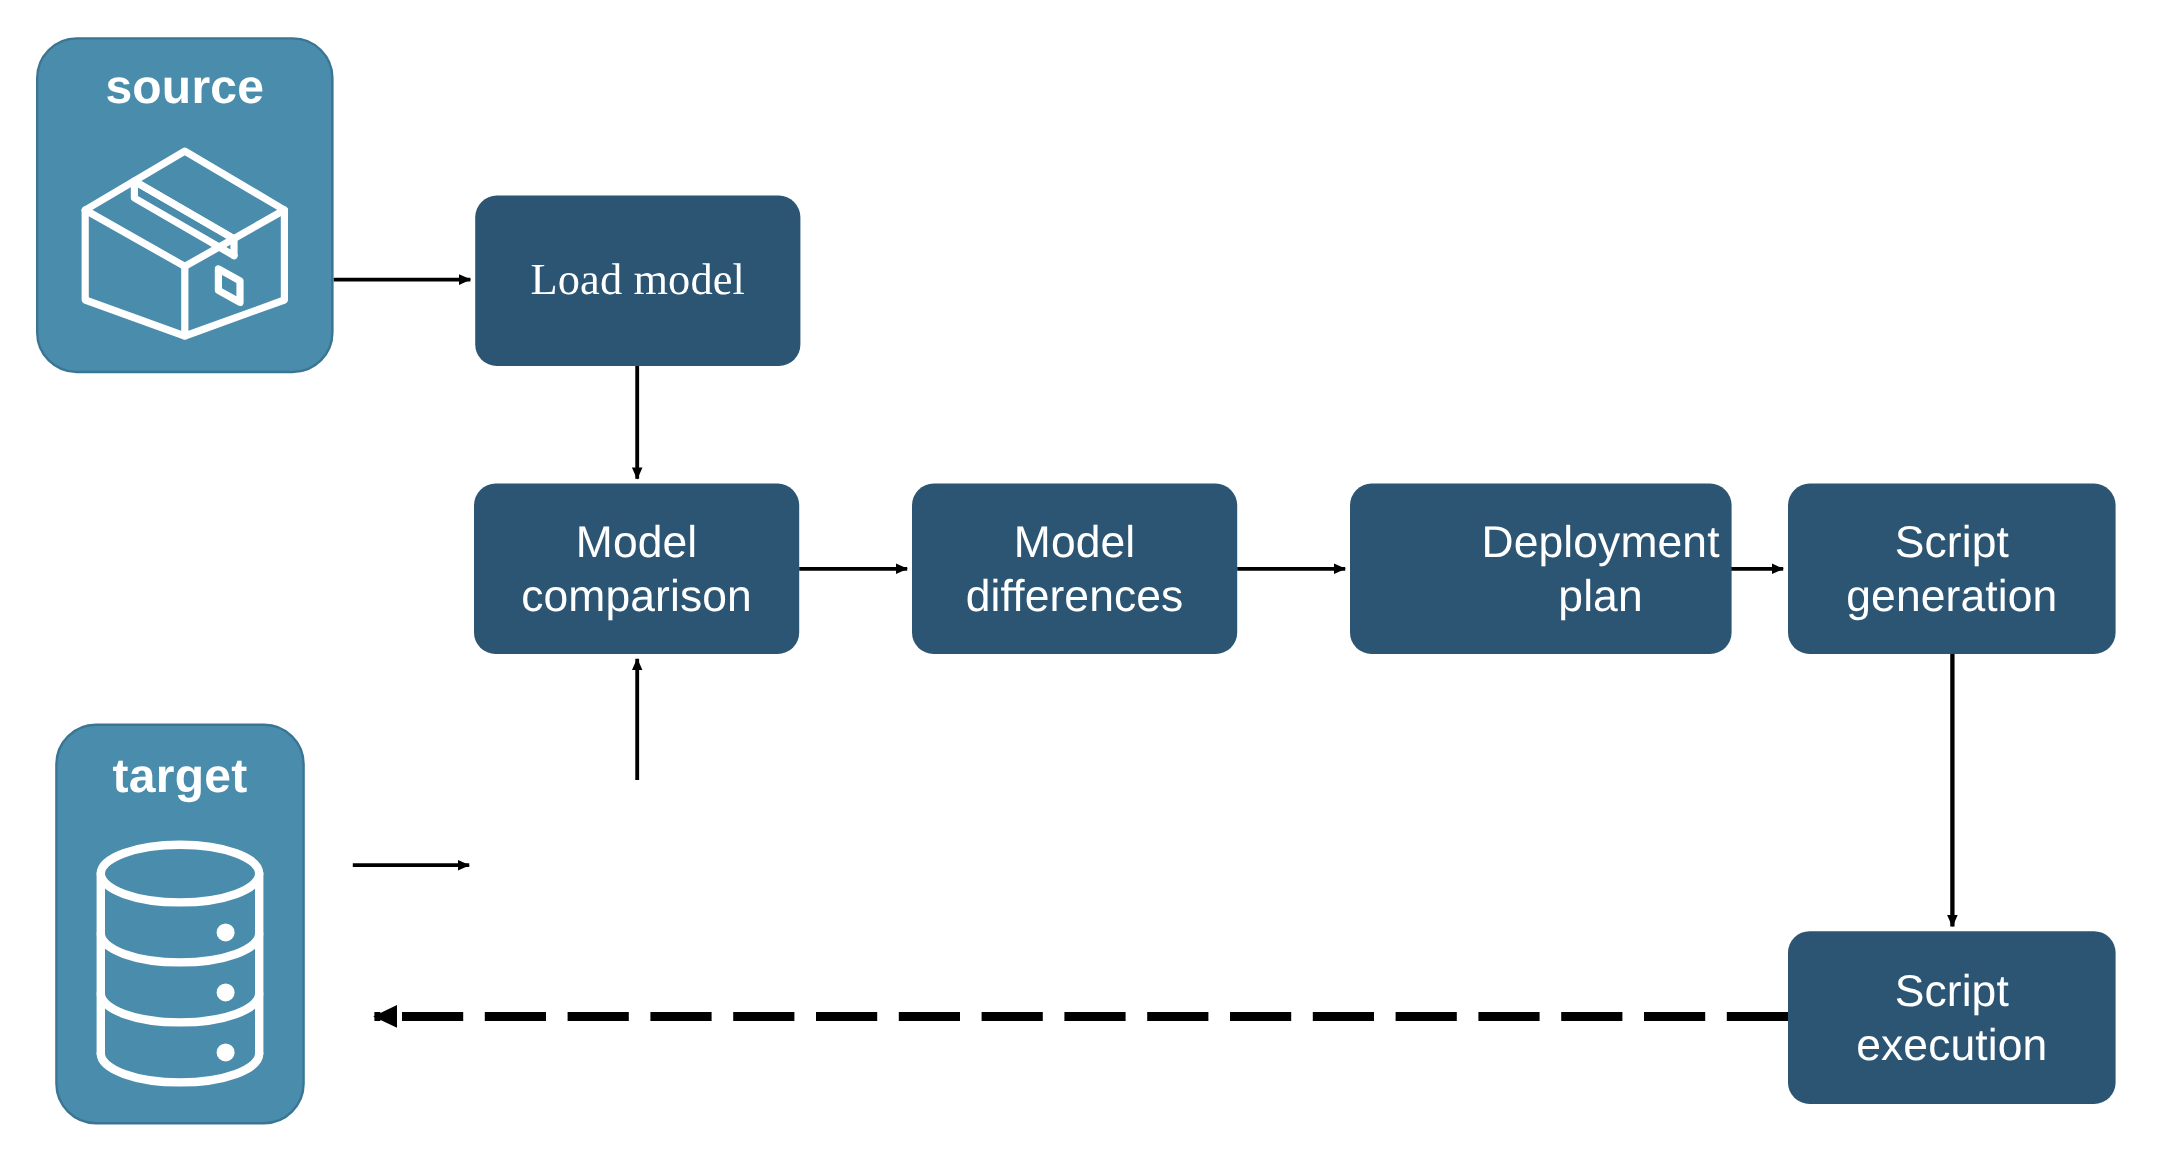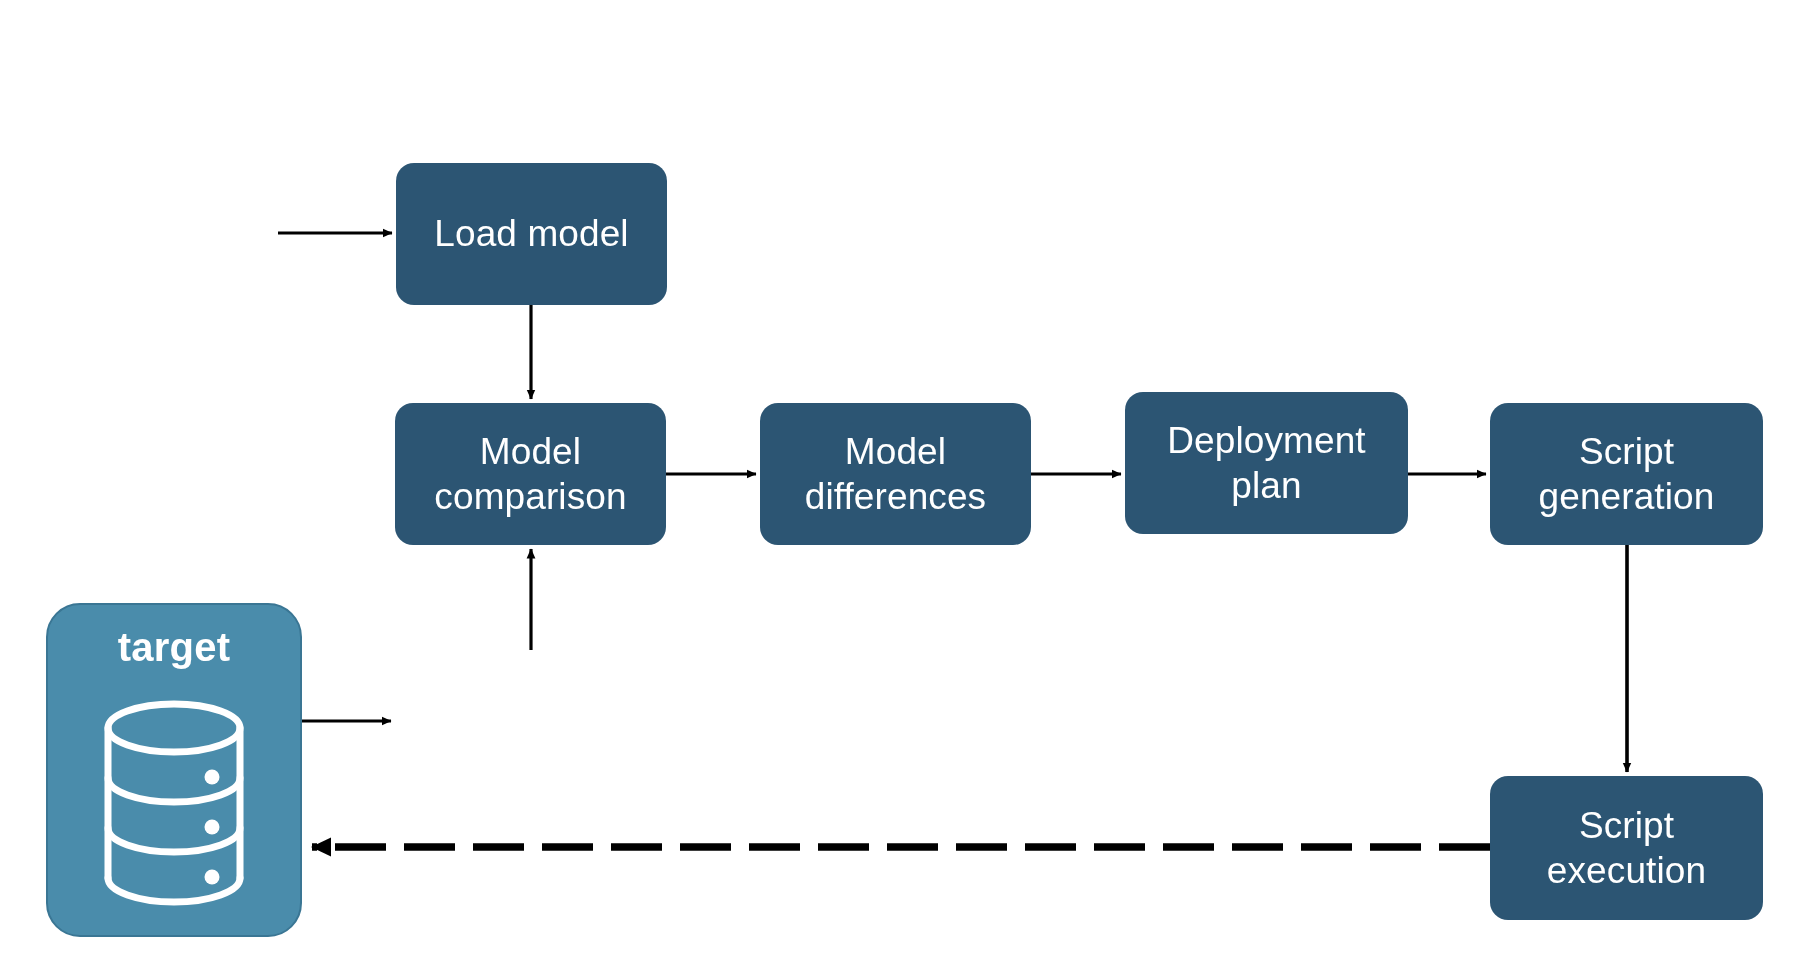--- a/index.html
+++ b/index.html
@@ -96,57 +96,73 @@
 
     <line x1="1031" y1="474" x2="1121" y2="474" stroke="#000000" stroke-width="3.2" marker-end="url(#arrowSolid)"></line>
 
     <line x1="1396" y1="474" x2="1486" y2="474" stroke="#000000" stroke-width="3.2" marker-end="url(#arrowSolid)"></line>
 
     <line x1="1627" y1="545" x2="1627" y2="772" stroke="#000000" stroke-width="3.6" marker-end="url(#arrowSolid)"></line>
 
     <line x1="1490" y1="847" x2="312" y2="847" stroke="#000000" stroke-width="7.5" stroke-dasharray="51 18" marker-end="url(#arrowThick)"></line>
   </svg>
 
+  <div class="node endpoint" style="left:30px; top:31px; width:248px; height:280px; padding-top:18px;">
+    <div class="endpoint-label">source</div>
+    <div class="endpoint-icon">
+      <svg width="190" height="170" viewBox="0 0 190 170" aria-hidden="true">
+        <g fill="none" stroke="#ffffff" stroke-width="6" stroke-linejoin="round" stroke-linecap="round">
+          <path d="M95 8 L178 57 L178 132 L95 162 L12 132 L12 57 Z"></path>
+          <path d="M12 57 L95 104 L178 57"></path>
+          <path d="M95 104 L95 162"></path>
+          <path d="M53 33 L136 81"></path>
+          <path d="M53 33 L136 81 L136 95"></path>
+          <path d="M136 95 L53 47 L53 33"></path>
+          <path d="M123 106 L141 116 L141 134 L123 124 Z"></path>
+        </g>
+      </svg>
+    </div>
+  </div>
 
-  <div class="node endpoint" style="left:46px; top:603px; width:256px; height:334px; padding-top:20px;">
+  <div class="node endpoint" style="left:46px; top:603px; width:208px; height:334px; padding-top:20px;">
     <div class="endpoint-label">target</div>
     <div class="endpoint-icon">
       <svg width="160" height="210" viewBox="0 0 160 210" aria-hidden="true">
         <g fill="none" stroke="#ffffff" stroke-width="7" stroke-linejoin="round" stroke-linecap="round">
           <ellipse cx="80" cy="30" rx="66" ry="24"></ellipse>
           <path d="M14 30 L14 180"></path>
           <path d="M146 30 L146 180"></path>
           <path d="M14 180 A66 24 0 0 0 146 180"></path>
           <path d="M14 80 A66 24 0 0 0 146 80"></path>
           <path d="M14 130 A66 24 0 0 0 146 130"></path>
         </g>
         <g fill="#ffffff">
           <circle cx="118" cy="79" r="7.5"></circle>
           <circle cx="118" cy="129" r="7.5"></circle>
           <circle cx="118" cy="179" r="7.5"></circle>
         </g>
       </svg>
     </div>
   </div>
 
-  <div class="node process" style="left:396px; top:163px; width:271px; height:142px;">
+  <div class="node process" style="left:396px; top:163px; width:271px; height:142px;font-family:Liberation Serif, serif;">
     <span class="node-text">Load model</span>
   </div>
 
   <div class="node process" style="left:395px; top:403px; width:271px; height:142px;">
     <span class="node-text">Model
 comparison</span>
   </div>
 
   <div class="node process" style="left:760px; top:403px; width:271px; height:142px;">
     <span class="node-text">Model
 differences</span>
   </div>
 
-  <div class="node process" style="left:1125px; top:392px; width:283px; height:142px;">
+  <div class="node process" style="left:1125px; top:403px; width:318px; height:142px;justify-content:flex-end;">
     <span class="node-text">Deployment
 plan</span>
   </div>
 
   <div class="node process" style="left:1490px; top:403px; width:273px; height:142px;">
     <span class="node-text">Script
 generation</span>
   </div>
 
 

